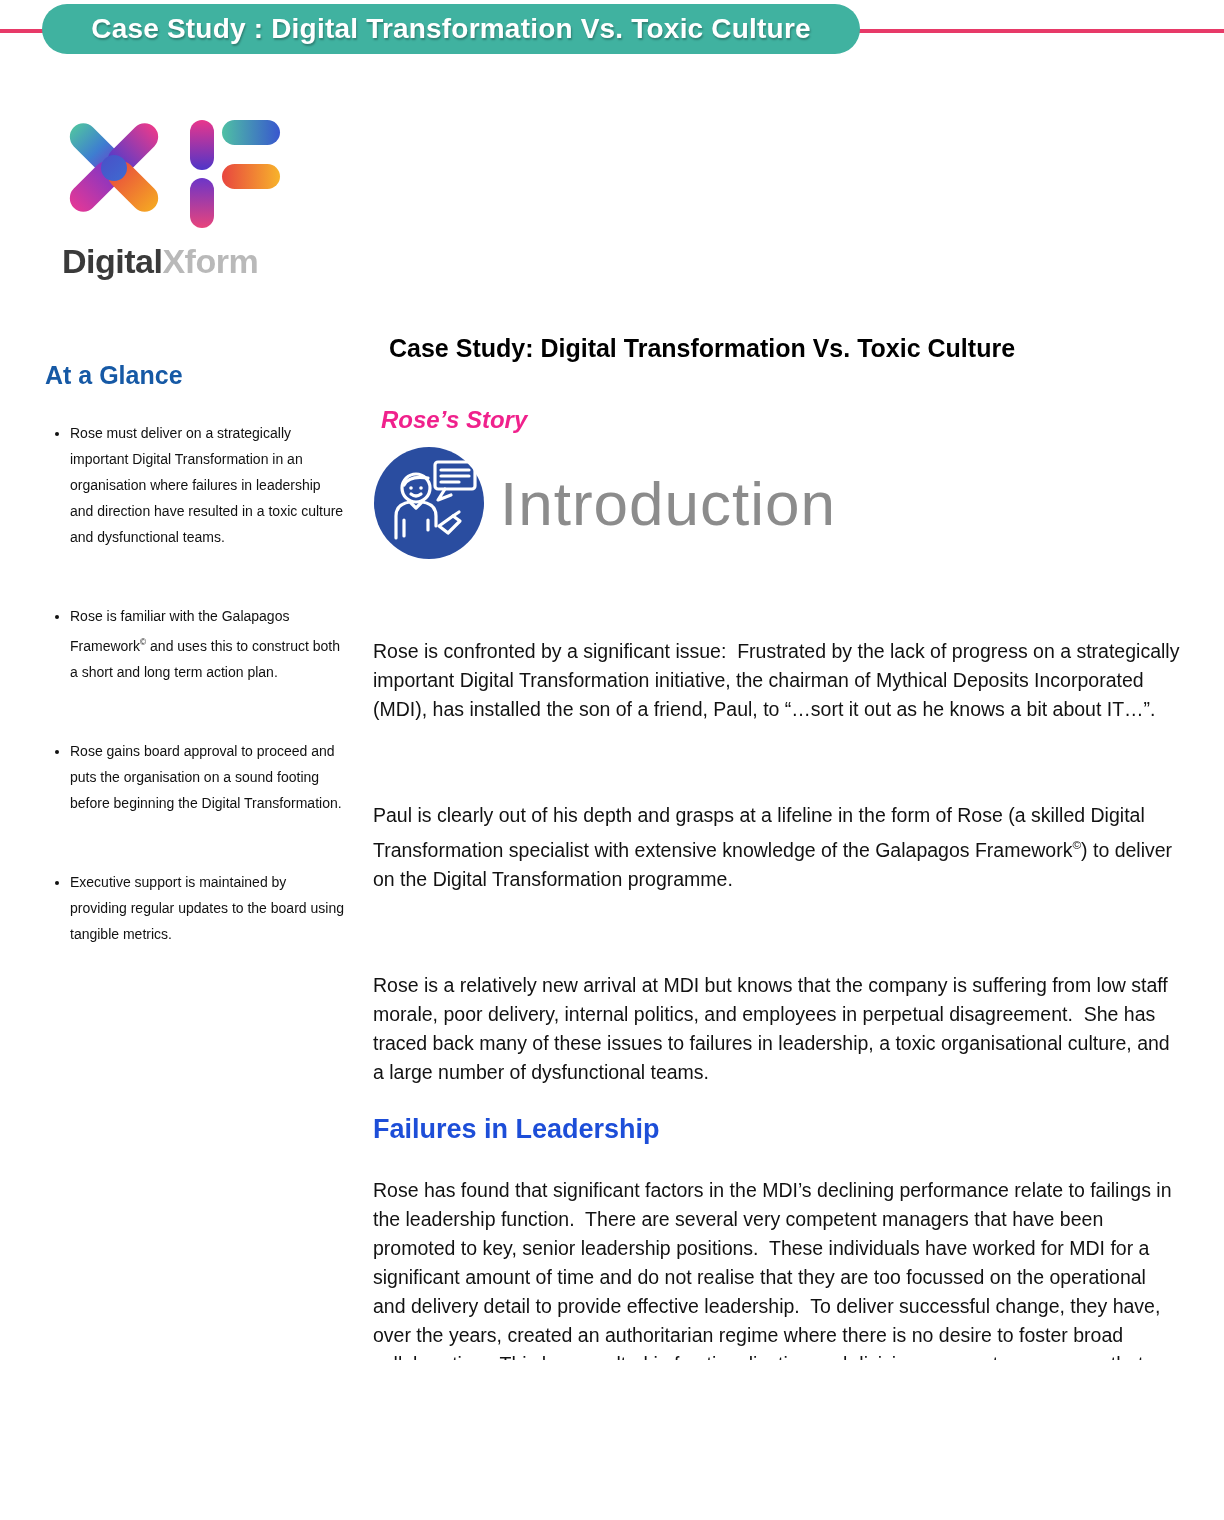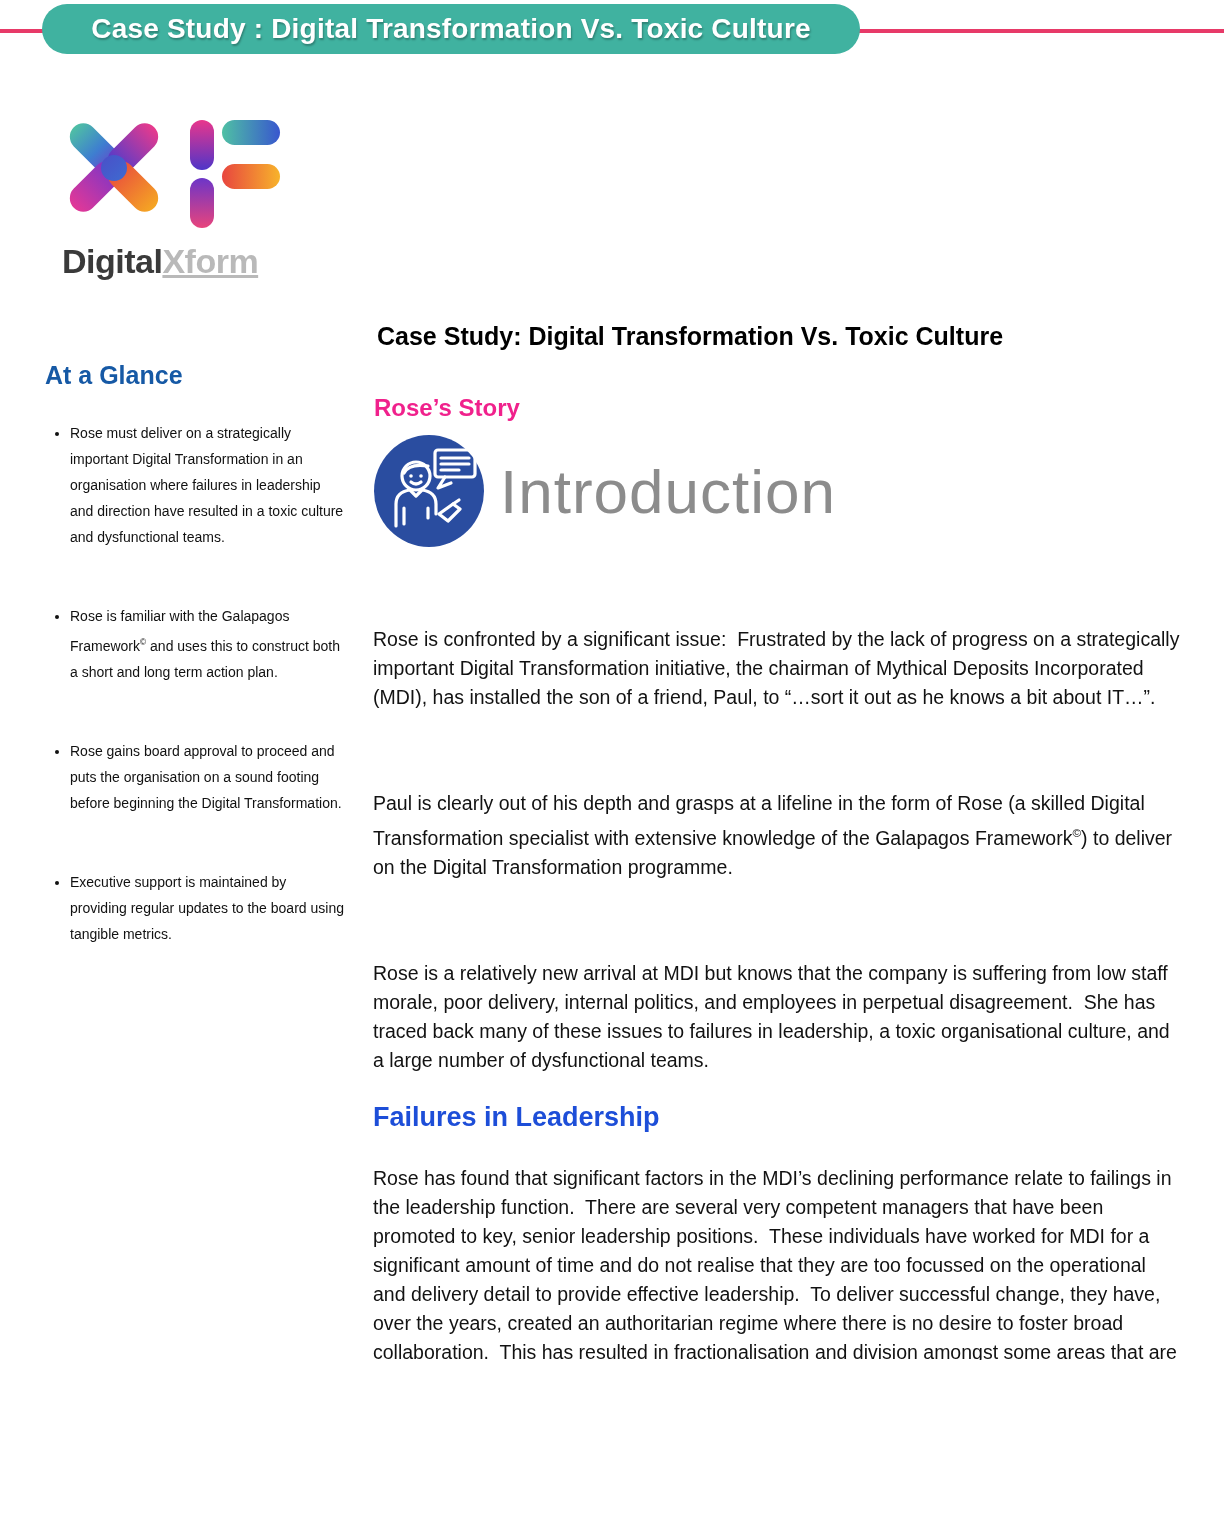--- a/index.html
+++ b/index.html
@@ -36,21 +36,21 @@
   .f-v1{left:128px; top:14px; width:24px; height:50px;
         background:linear-gradient(180deg,#e9368c,#4f35c8);}
   .f-v2{left:128px; top:72px; width:24px; height:50px;
         background:linear-gradient(180deg,#6c35c8,#e8447c);}
   .f-h1{left:160px; top:14px; width:58px; height:25px;
         background:linear-gradient(90deg,#4fc0a4,#3857ce);}
   .f-h2{left:160px; top:58px; width:58px; height:25px;
         background:linear-gradient(90deg,#e8463f,#f7b32b);}
   .dx-name{margin-top:10px; font-size:34px; font-weight:bold; letter-spacing:-.5px;}
   .dx-name .dark{color:#3a3a3a;}
-  .dx-name .light{color:#b9b9b9;text-decoration:underline;}
+  .dx-name .light{color:#b9b9b9;}
   
   .gala{position:absolute; left:385px; top:90px; width:740px;}
   .gala-word{position:relative; height:178px;}
   .gala-g{position:absolute; left:0; top:26px;}
   .gala-text{
     position:absolute; left:98px; top:6px; line-height:1;
     font-size:142px; font-weight:bold; letter-spacing:-8px; color:#33333a;
   }
   .gala-dot{color:#e73a68;}
   .gala-sub{
@@ -59,22 +59,22 @@
   }
   
   .sidebar{position:absolute; left:28px; top:344px; width:318px;}
   .sidebar h2{margin:17px; font-size:25px; font-weight:bold; color:#1659a5;}
   .sidebar ul{margin:30px 0 0 0; padding:0 0 0 42px;}
   .sidebar li{
     margin:0 0 53px 0; font-size:14px; line-height:26px; color:#111111;
   }
   
   .main{position:absolute; left:373px; top:318px; width:808px;}
-  .main-title{margin:4px; font-size:25px; font-weight:bold; color:#000000;}
-  .story-label{margin:43px 0 0 1px; font-size:24px; font-weight:bold; color:#f0218c;}
+  .main-title{margin:16px; font-size:25px; font-weight:bold; color:#000000;}
+  .story-label{margin:43px 0 0 8px; font-size:24px; font-weight:bold; color:#f0218c;font-style:italic;}
   .intro-row{display:flex; align-items:center; margin-top:12px; gap:15px;}
   .intro-heading{
     font-size:62px; color:#8c8c8c; letter-spacing:1px; font-weight:normal;
   }
   .para{
     margin:77px 0 0 0; font-size:19.5px; line-height:29px; color:#121212;
     white-space:pre-wrap;
   }
   .sub-heading{margin:27px 0 0 0; font-size:27px; font-weight:bold; color:#1d4ed8;}
   .para-after-sub{margin-top:31px;}

